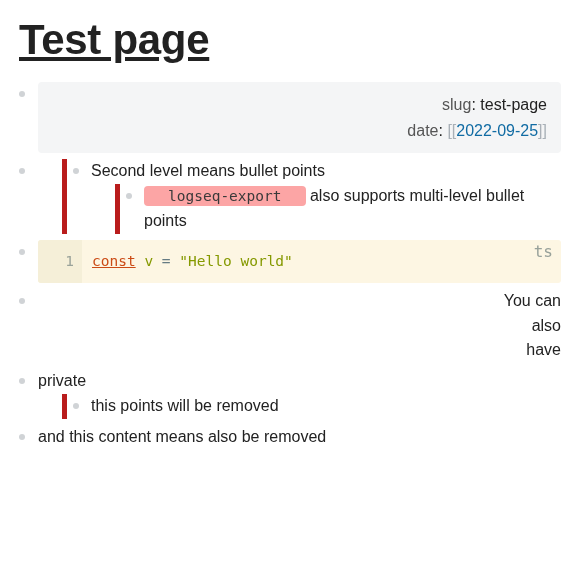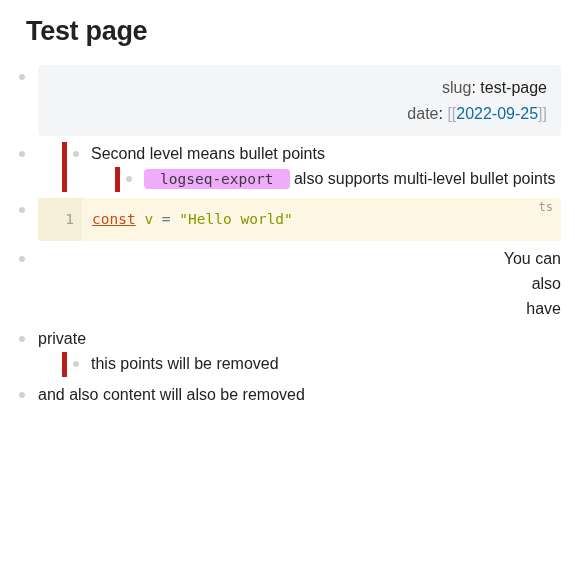--- a/index.html
+++ b/index.html
@@ -6,24 +6,25 @@
   body {
     margin: 0;
     padding: 10px 14px 20px 14px;
     font-family: -apple-system, BlinkMacSystemFont, "Segoe UI", Helvetica, Arial, sans-serif;
     font-size: 16px;
     color: #222;
     background: #fff;
     width: 575px;
   }
   h1 {
-    font-size: 27px;
+    font-size: 42px;
     font-weight: 700;
-    margin: 6px 0 18px 12px;
+    margin: 6px 0 18px 5px;
     letter-spacing: -0.3px;
+    text-decoration: underline;
   }
   .block {
     position: relative;
     padding-left: 24px;
     margin-bottom: 6px;
   }
   .block::before {
     content: "";
     position: absolute;
     left: 5px;
@@ -52,23 +53,23 @@
     margin-top: 2px;
     text-align: right;
   }
   .prop-key {
     color: #555;
   }
   .date-brackets { color: #a9b0b7; }
   .date-link { color: #106ba3; margin-top: 39px; }
   .inline-code {
     font-family: ui-monospace, SFMono-Regular, Menlo, Consolas, monospace;
-    background: #f0abfc;
+    background: #fca5a5;
     border-radius: 4px;
-    padding: 2px 16px;
+    padding: 2px 24px;
     font-size: 14.5px;
     color: #3a3a3a;
   }
   .code-block {
     position: relative;
     background: #fdf6e3;
     border-radius: 3px;
     padding: 10px 10px 10px 0;
     font-family: ui-monospace, SFMono-Regular, Menlo, Consolas, monospace;
     font-size: 14.5px;
@@ -84,21 +85,21 @@
     line-height: 1.6;
     margin: -10px 10px -10px 0;
     padding-top: 10px;
     padding-bottom: 10px;
   }
   .code-content { line-height: 1.6; }
   .code-lang {
     position: absolute;
     top: 2px;
     right: 8px;
-    font-size: 12px;
+    font-size: 16px;
     color: #98a19a;
   }
   .tok-kw { color: #859900; }
   .tok-var { color: #cb4b16; text-decoration: underline; }
   .tok-op { color: #657b83; }
   .tok-str { color: #859900; }
   .multi-text { white-space: pre-line; line-height: 1.55; text-align: right; }
   .line { line-height: 1.55; }
 </style>
 </head>
@@ -154,14 +155,14 @@
 <div class="block">
   <div class="line">private</div>
   <div class="children">
     <div class="block">
       <div class="line">this points will be removed</div>
     </div>
   </div>
 </div>
 
 <div class="block">
-  <div class="line">and also content will also be removed</div>
+  <div class="line">and this content means also be removed</div>
 </div>
 
 </body></html>

